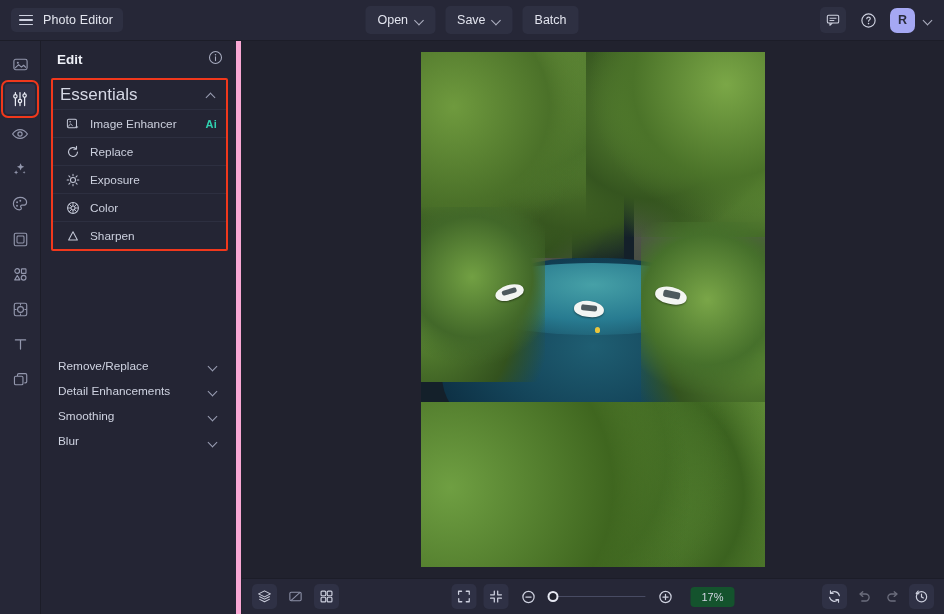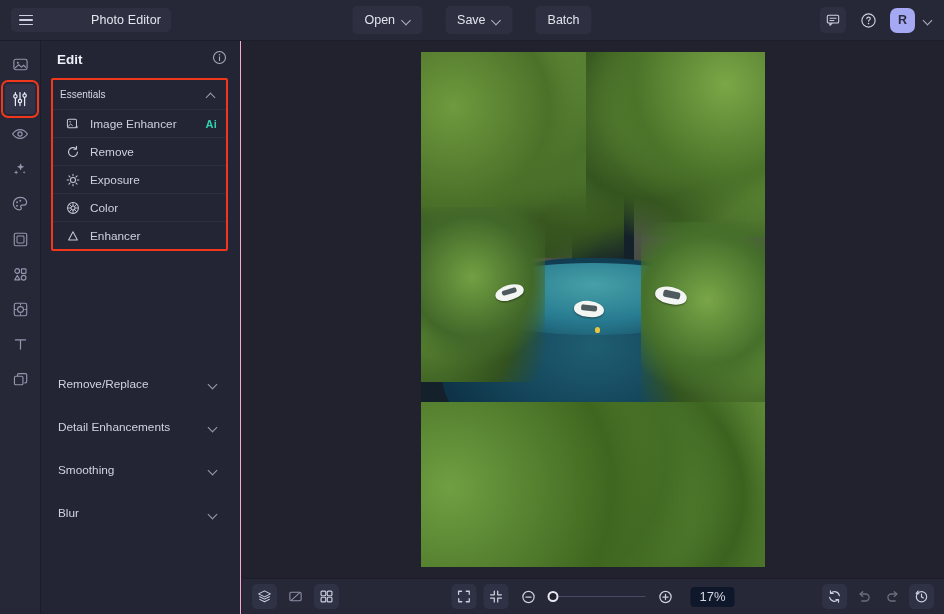--- a/index.html
+++ b/index.html
@@ -17,27 +17,27 @@
     position: absolute; left: 0; top: 0; width: 944px; height: 41px;
     background: #262737;
     display: flex; align-items: center;
     border-bottom: 1px solid #1c1d28;
   }
   .brand {
     display: flex; align-items: center; gap: 10px;
     margin-left: 11px; padding: 5px 10px 5px 8px;
     background: #2e3042; border-radius: 5px;
   }
-  .brand-title { font-size: 12.5px; color: #e4e6ef; letter-spacing: .1px; margin-left: 48px; }
+  .brand-title { font-size: 12.5px; color: #e4e6ef; letter-spacing: .1px; }
   .hamburger { display: flex; flex-direction: column; gap: 3px; width: 14px; }
   .hamburger i { display: block; height: 1.6px; background: #cfd2e0; border-radius: 1px; }
 
   .top-center {
     position: absolute; left: 50%; transform: translateX(-50%);
-    display: flex; align-items: center; gap: 23px;
+    display: flex; align-items: center; gap: 10px;
   }
   .tbtn {
     display: flex; align-items: center; gap: 7px;
     height: 28px; padding: 0 12px;
     background: #2e3042; border-radius: 5px;
     font-size: 12.5px; color: #e2e4ee; cursor: pointer;
     white-space: nowrap;
   }
   .chev-d {
     width: 8px; height: 8px; position: relative; opacity: .85;
@@ -79,37 +79,37 @@
   }
   .rail-item.active { background: #313349; }
   .rail-item.highlight {
     outline: 2px solid #f1381c; outline-offset: 2px; border-radius: 3px;
   }
 
   
   .panel {
     position: absolute; left: 41px; top: 41px; width: 200px; height: 573px;
     background: #242534;
-    border-right: 1px solid #f9a8d4;
+    border-right: 5px solid #f9a8d4;
   }
   .panel-head {
     height: 37px; display: flex; align-items: center; justify-content: space-between;
     padding: 0 13px 0 16px;
   }
   .panel-title { font-size: 13.5px; font-weight: bold; color: #eef0f7; }
 
   .sec-red-wrap {
     position: absolute; left: 10px; top: 37px; width: 177px;
     border: 2px solid #f1381c; border-radius: 2px;
   }
   .sec-header {
     height: 29px; display: flex; align-items: center; justify-content: space-between;
     padding: 0 11px 0 7px; cursor: pointer;
   }
-  .sec-header .lbl { font-size: 10px; color: #d5d8e5; }
+  .sec-header .lbl { font-size: 17px; color: #d5d8e5; }
   .chev-s { width: 9px; height: 9px; position: relative; }
   .chev-s::before {
     content: ""; position: absolute; left: 1px; top: 2px;
     width: 6px; height: 6px;
     border-right: 1.4px solid #9b9fb4; border-bottom: 1.4px solid #9b9fb4;
     transform: rotate(45deg);
   }
   .chev-s.up::before { transform: rotate(-135deg); top: 4px; }
 
   .item {
@@ -119,21 +119,21 @@
     font-size: 11.8px; color: #ccd0de;
   }
   .item .ic { width: 15px; height: 15px; display: flex; align-items: center; justify-content: center; flex: 0 0 15px; }
   .item .nm { flex: 1; }
   .ai-badge { font-size: 11px; font-weight: bold; color: #2fd2b0; letter-spacing: .2px; }
 
   .collapsed-list { position: absolute; left: 10px; top: 312px; width: 177px; }
   .coll {
     height: 25.2px; display: flex; align-items: center; justify-content: space-between;
     padding: 0 11px 0 7px; cursor: pointer;
-    font-size: 11.8px; color: #cfd3e1; margin-top: 18px;
+    font-size: 11.8px; color: #cfd3e1;
   }
 
   
   .canvas {
     position: absolute; left: 242px; top: 41px; width: 702px; height: 537px;
     background: #21222e;
     display: flex; align-items: center; justify-content: center;
   }
   .photo {
     width: 344px; height: 515px; position: relative; overflow: hidden;
@@ -227,23 +227,23 @@
   }
   .bb-btn.on { background: #2f3145; }
   .bb-btn.dim { opacity: .42; }
   .slider { position: relative; width: 98px; height: 14px; display: flex; align-items: center; cursor: pointer; }
   .slider .track { width: 100%; height: 1.6px; background: #484b63; border-radius: 2px; }
   .slider .knob {
     position: absolute; left: 0; width: 11px; height: 11px; border-radius: 50%;
     background: #21222e; border: 2px solid #e6e8f2;
   }
   .zoomval {
-    min-width: 44px; height: 20px; background: #0f172a; border-radius: 4px;
+    min-width: 44px; height: 20px; background: #14532d; border-radius: 4px;
     display: flex; align-items: center; justify-content: center;
-    font-size: 13px; color: #d3d6e3; margin-left: 6px; cursor: pointer;
+    font-size: 11px; color: #d3d6e3; margin-left: 6px; cursor: pointer;
   }
 </style>
 </head>
 <body>
 
 <div id="app">
 
   <div class="topbar">
     <div class="brand">
       <span class="hamburger">
@@ -394,21 +394,21 @@
 
 
 
       <div class="item">
         <span class="ic">
           <svg width="14" height="14" viewBox="0 0 16 16">
             <path d="M13.1 8a5.1 5.1 0 1 1-1.6-3.7" fill="none" stroke="#c3c7d6" stroke-width="1.25" stroke-linecap="round"></path>
             <path d="M12 1.6v3.1H8.9" fill="none" stroke="#c3c7d6" stroke-width="1.25" stroke-linecap="round" stroke-linejoin="round"></path>
           </svg>
         </span>
-        <span class="nm">Remove</span>
+        <span class="nm">Replace</span>
       </div>
 
       <div class="item">
         <span class="ic">
           <svg width="14" height="14" viewBox="0 0 16 16">
             <circle cx="8" cy="8" r="2.9" fill="none" stroke="#c3c7d6" stroke-width="1.2"></circle>
             <path d="M8 1.3v1.9M8 12.8v1.9M1.3 8h1.9M12.8 8h1.9M3.3 3.3l1.35 1.35M11.35 11.35l1.35 1.35M12.7 3.3l-1.35 1.35M4.65 11.35 3.3 12.7" stroke="#c3c7d6" stroke-width="1.15" stroke-linecap="round"></path>
           </svg>
         </span>
         <span class="nm">Exposure</span>
@@ -424,21 +424,21 @@
         </span>
         <span class="nm">Color</span>
       </div>
 
       <div class="item">
         <span class="ic">
           <svg width="14" height="14" viewBox="0 0 16 16">
             <path d="M8 3.2 13 12.6H3z" fill="none" stroke="#c3c7d6" stroke-width="1.2" stroke-linejoin="round"></path>
           </svg>
         </span>
-        <span class="nm">Enhancer</span>
+        <span class="nm">Sharpen</span>
       </div>
     </div>
 
     <div class="collapsed-list">
       <div class="coll">
         <span>Remove/Replace</span>
         <span class="chev-s"></span>
       </div>
       <div class="coll">
         <span>Detail Enhancements</span>

